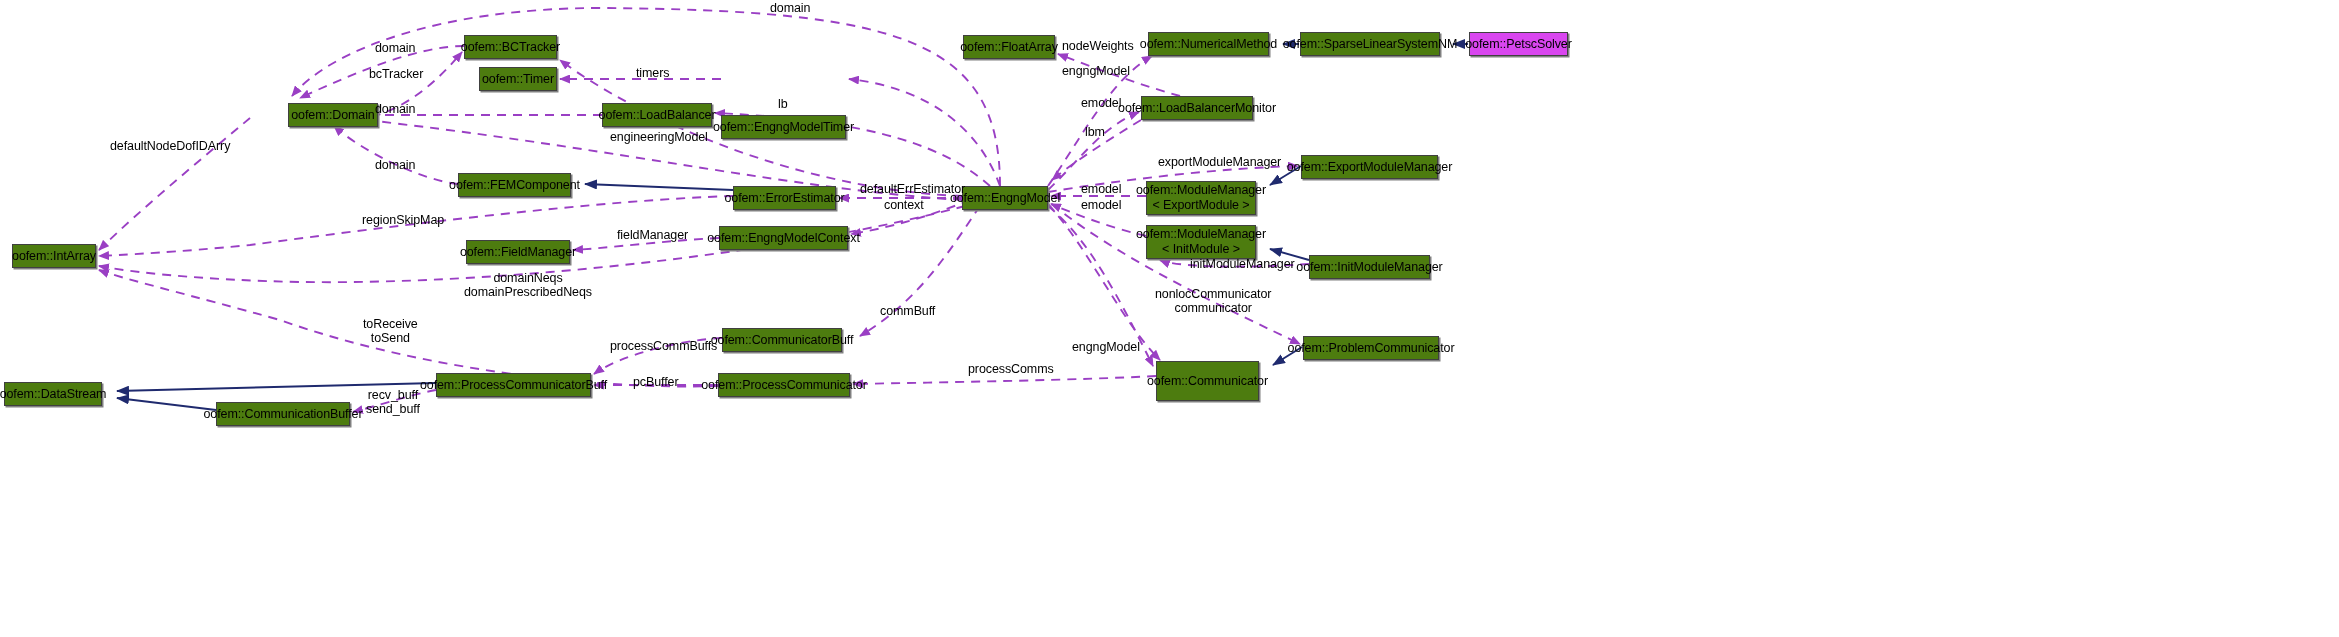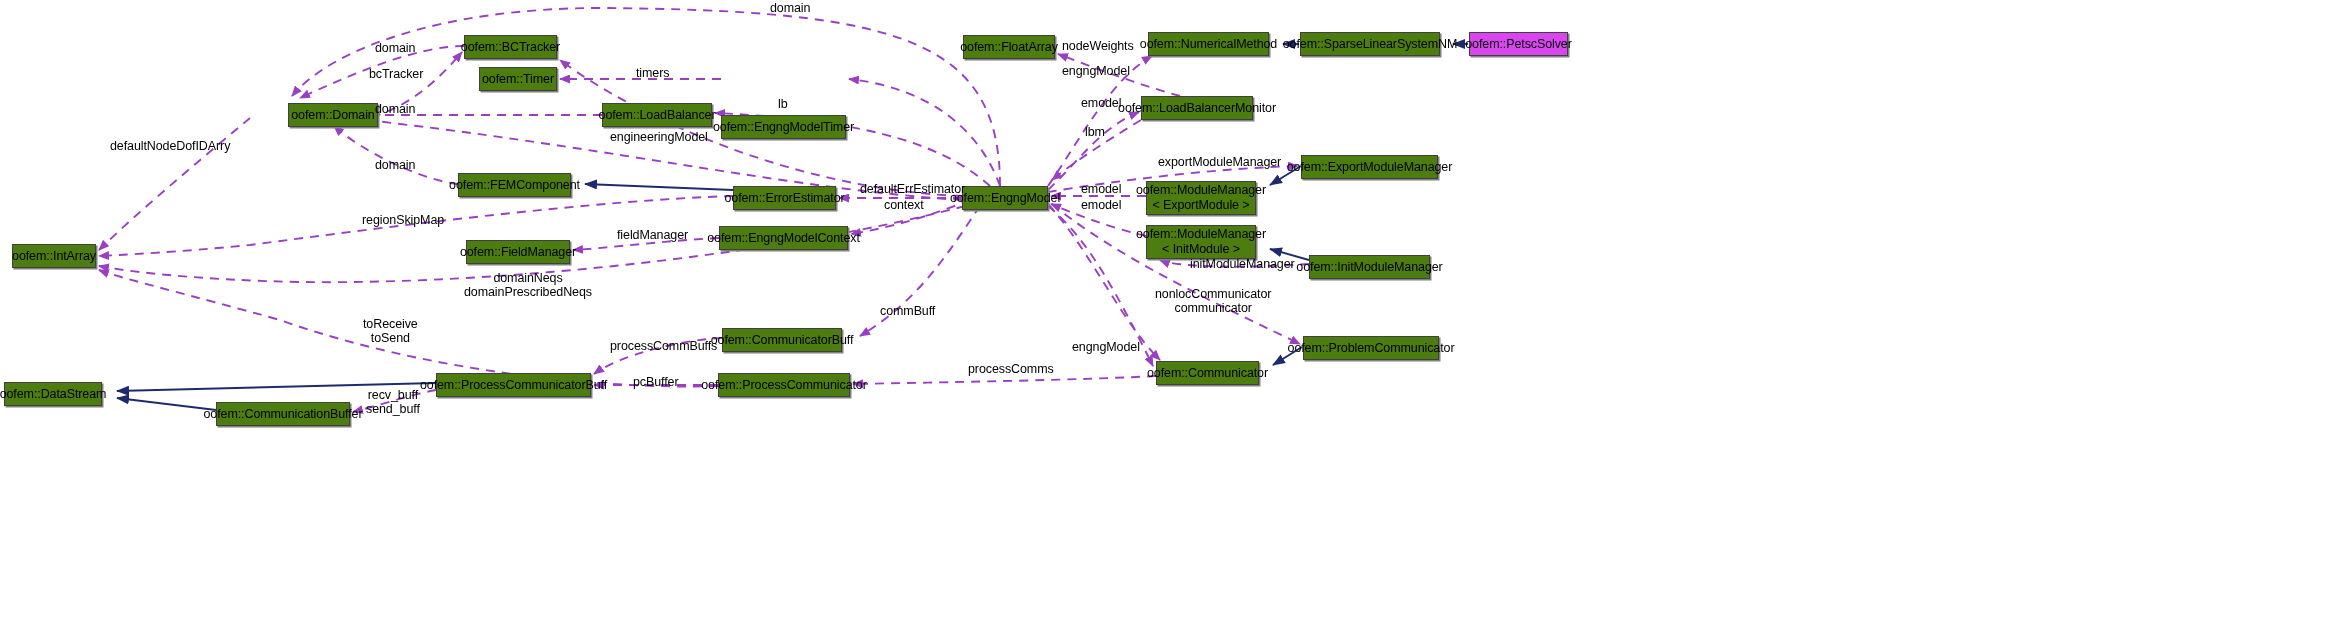--- a/index.html
+++ b/index.html
@@ -234,21 +234,21 @@
       </div>
       <div class="node two-line" style="left: 1146px; top: 225px; width: 110px; height: 34px;">
         <span class="nlabel">oofem::ModuleManager<br>&lt; InitModule &gt;</span>
       </div>
       <div class="node" style="left: 1309px; top: 255px; width: 121px; height: 24px;">
         <span class="nlabel">oofem::InitModuleManager</span>
       </div>
       <div class="node" style="left: 1303px; top: 336px; width: 136px; height: 24px;">
         <span class="nlabel">oofem::ProblemCommunicator</span>
       </div>
-      <div class="node" style="left: 1156px; top: 361px; width: 103px; height: 24px;">
+      <div class="node" style="left: 1156px; top: 361px; width: 103px; height: 40px;">
         <span class="nlabel">oofem::Communicator</span>
       </div>
     </div>
   <div id="labels-layer">
       <div class="edge-label" style="left: 770px; top: 2px;">domain</div>
       <div class="edge-label" style="left: 375px; top: 42px;">domain</div>
       <div class="edge-label" style="left: 369px; top: 68px;">bcTracker</div>
       <div class="edge-label" style="left: 636px; top: 67px;">timers</div>
       <div class="edge-label" style="left: 375px; top: 103px;">domain</div>
       <div class="edge-label" style="left: 778px; top: 98px;">lb</div>

